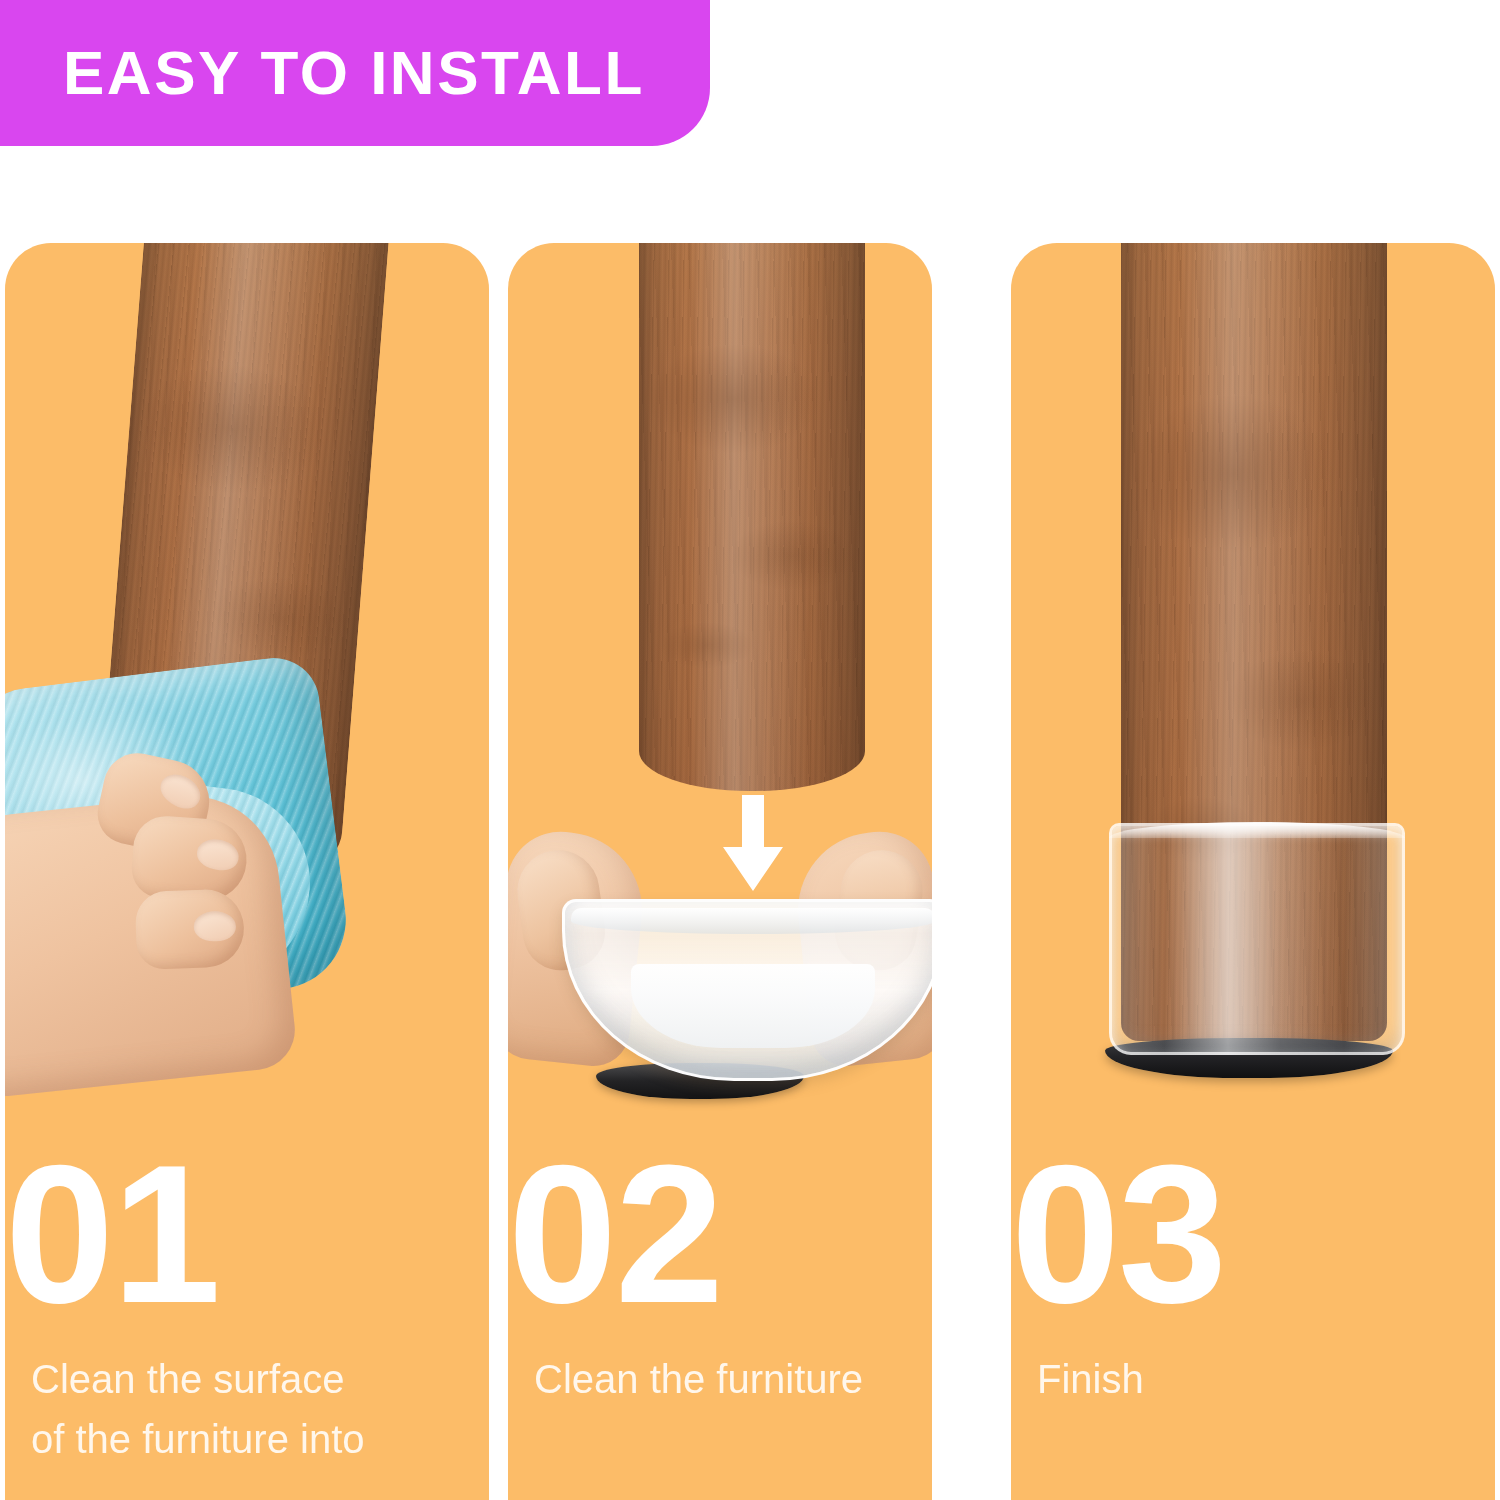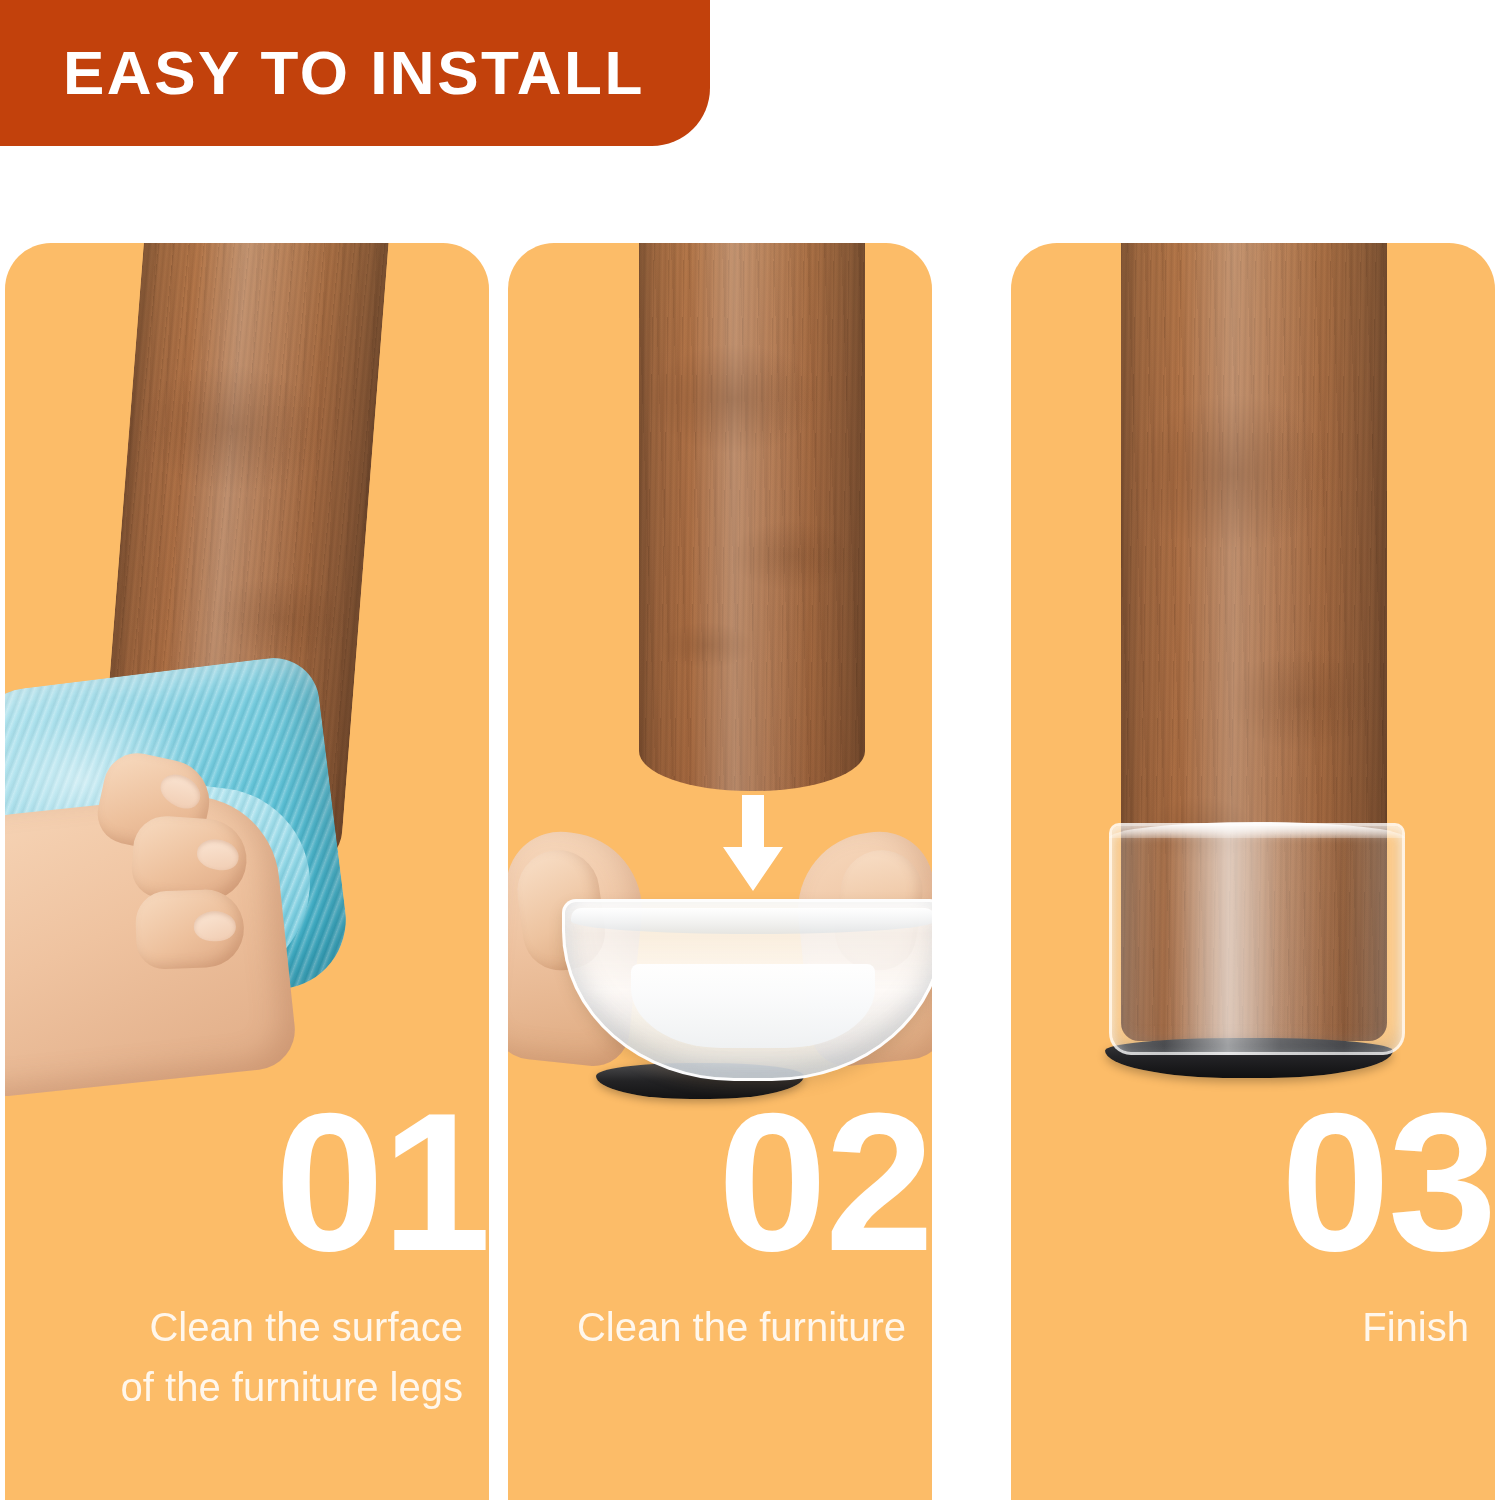--- a/index.html
+++ b/index.html
@@ -15,21 +15,21 @@
     position: relative;
   }
 
   
   #header-banner {
     position: absolute;
     left: 0;
     top: 0;
     width: 710px;
     height: 146px;
-    background: #c2410c;
+    background: #d946ef;
     border-bottom-right-radius: 58px;
     z-index: 5;
   }
   #header-title {
     position: absolute;
     left: 63px;
     top: 38px;
     color: #ffffff;
     font-size: 62px;
     font-weight: bold;
@@ -315,24 +315,23 @@
     background: linear-gradient(180deg, #3f3f42 0%, #242427 45%, #101011 100%);
     border-radius: 50% / 35% 35% 75% 75%;
     box-shadow: 0 4px 10px rgba(0,0,0,0.25);
   }
 
   
   .caption-block {
     position: absolute;
     left: 0;
     right: 0;
-    top: 840px;
-    text-align: right;
+    top: 892px;
+    text-align: left;
     color: #ffffff;
-    padding-left: 29px;
   }
   .step-number {
     font-size: 196px;
     font-weight: bold;
     line-height: 200px;
     letter-spacing: -2px;
     color: #ffffff;
     font-family: "Liberation Sans", sans-serif;
   }
   .step-text {
@@ -370,21 +369,21 @@
       <div class="finger" id="finger-3">
         <div class="nail" id="nail-3"></div>
       </div>
     </div>
   </div>
 
   <div class="caption-block">
     <div class="step-number">01</div>
     <div class="step-text">
       <div>Clean the surface</div>
-      <div>of the furniture legs</div>
+      <div>of the furniture into</div>
     </div>
   </div>
 </div>
 
 <div class="panel" id="panel-2">
   <div class="panel-media">
     <div class="wood" id="leg-2"></div>
 
     <svg id="insert-arrow" viewBox="0 0 64 96">
       <polygon points="21,0 43,0 43,52 62,52 32,96 2,52 21,52" fill="#FFFFFF"></polygon>

